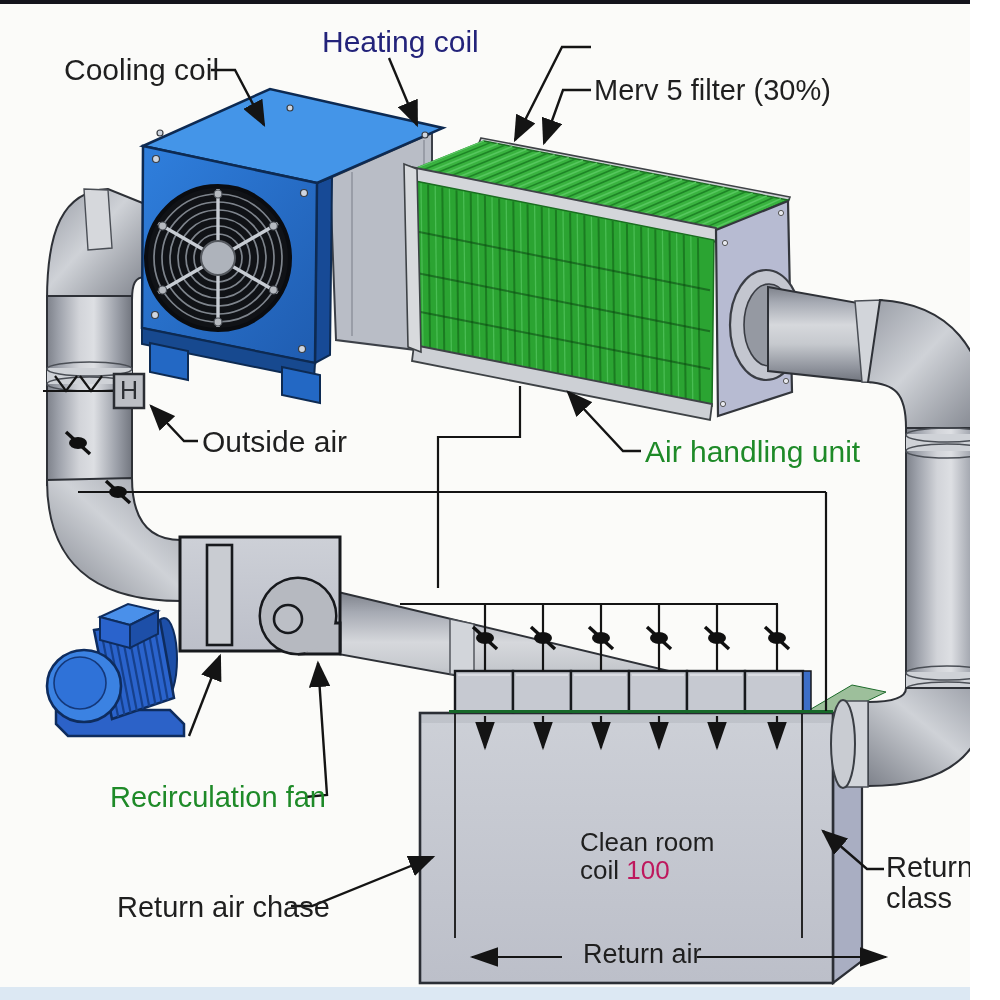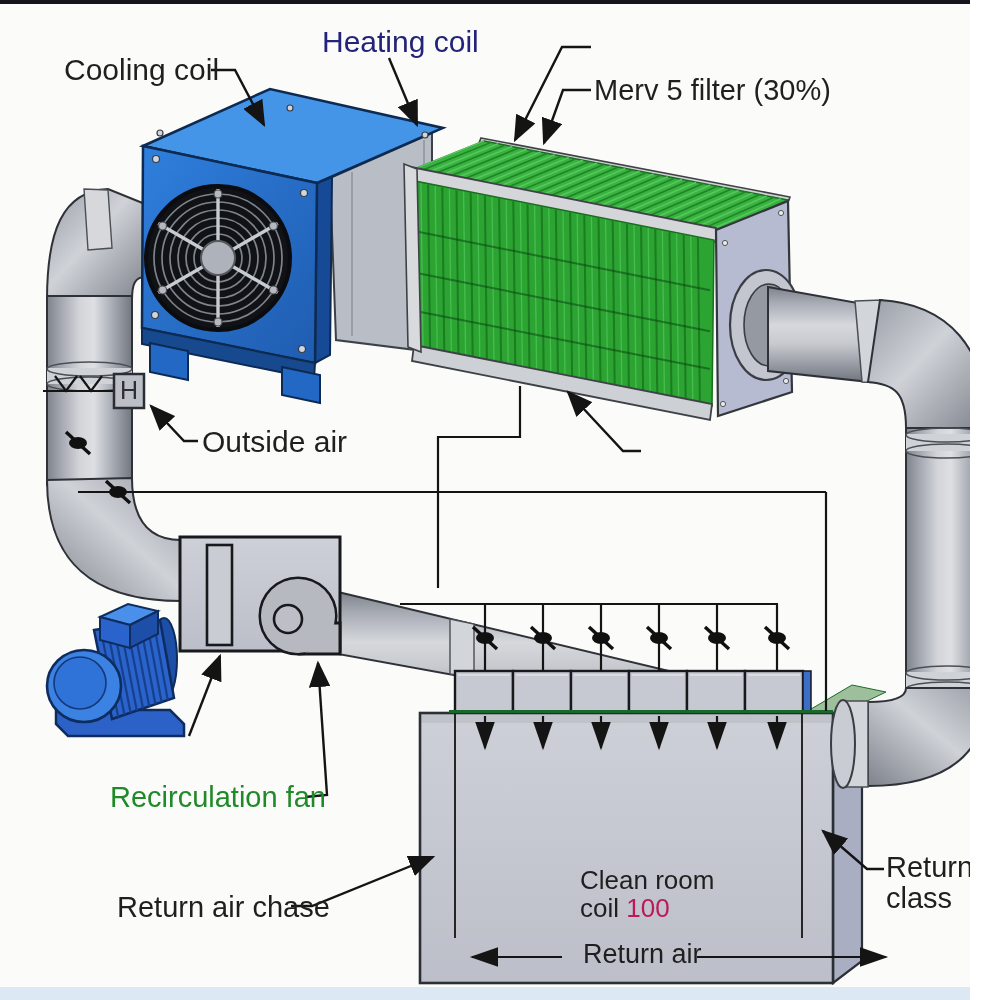--- a/index.html
+++ b/index.html
@@ -3,21 +3,21 @@
 <meta charset="utf-8">
 <style>
   html,body{margin:0;padding:0;background:#ffffff;}
   #stage{position:relative;width:970px;height:1000px;background:#fbfbf9;overflow:hidden;
          font-family:"Liberation Sans", sans-serif;}
   #art{position:absolute;left:0;top:0;}
   .lbl{position:absolute;white-space:nowrap;line-height:1.08;}
   .k{color:#1f1f1f;}
   .navy{color:#23237a;}
   .grn{color:#1e8a28;}
-  .sm{font-size:26px;margin-top:38px;}
+  .sm{font-size:26px;}
   .md{font-size:29px;}
   .lg{font-size:30px;}
   .red{color:#be185d;}
   .topstrip{position:absolute;left:0;top:0;width:1000px;height:4px;background:#14141c;}
   .botstrip{position:absolute;left:0;top:987px;width:1000px;height:13px;background:#dce8f3;}
 </style>
 </head>
 <body>
 
 <div id="stage">
@@ -409,20 +409,21 @@
       <polyline points="305,797 327,795 318,663" marker-end="url(#leadArrow)"></polyline>
       <polyline points="291,906 312,906 433,857" marker-end="url(#leadArrow)"></polyline>
       <polyline points="884,869 867,869 823,831" marker-end="url(#leadArrow)"></polyline>
     </g>
   </svg>
 
   <div class="lbl lg k" style="left:64px;top:54px;">Cooling coil</div>
   <div class="lbl lg navy" style="left:322px;top:26px;">Heating coil</div>
   <div class="lbl md k" style="left:594px;top:75px;">Merv 5 filter (30%)</div>
   <div class="lbl lg k" style="left:202px;top:426px;text-align:right;">Outside air</div>
+  <div class="lbl lg grn" style="left:645px;top:436px;">Air handling unit</div>
   <div class="lbl md k" style="left:117px;top:892px;">Return air chase</div>
   <div class="lbl md grn" style="left:110px;top:782px;">Recirculation fan</div>
   <div class="lbl md k" style="left:886px;top:852px;">
     <span>Return air</span><br>
     <span>class</span>
   </div>
   <div class="lbl sm k" style="left:580px;top:828px;">
     <span>Clean room</span><br>
     <span>coil</span>
     <span class="red">100</span>

